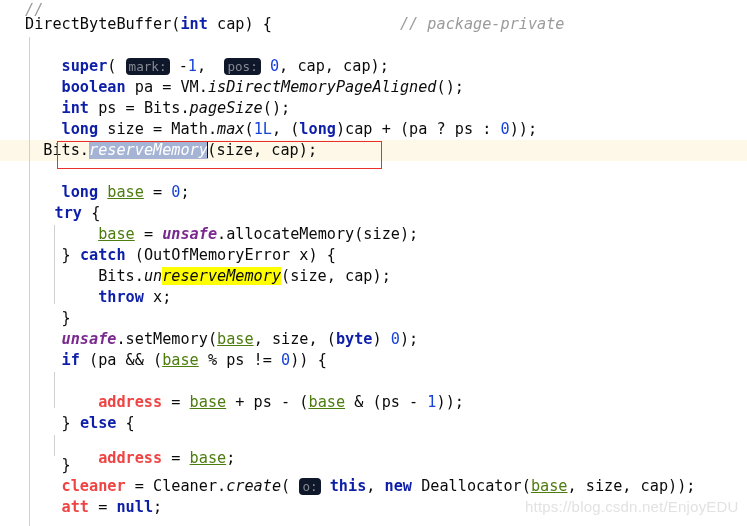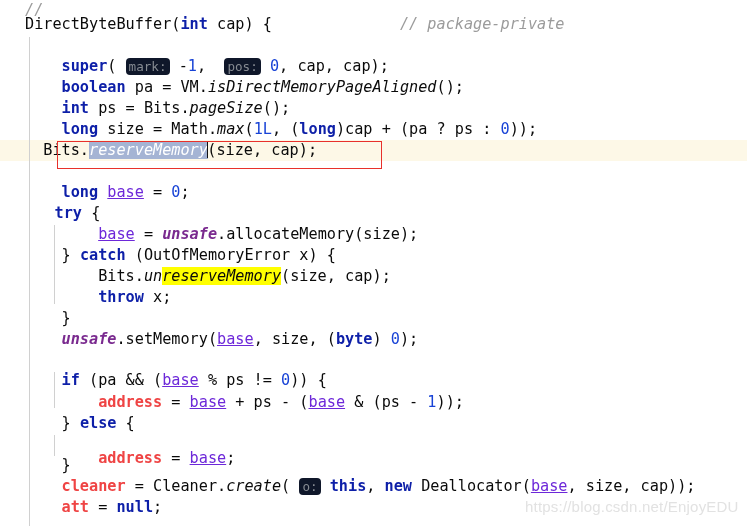--- a/index.html
+++ b/index.html
@@ -71,21 +71,21 @@
   .ln-pad { padding-left: 25px; }
 
   
   .kw      { color: #0d1fa8; font-weight: bold; }
   .plain   { color: #0a0a0a; }
   .num     { color: #1742d6; }
   .cmt     { color: #9b9b9b; font-style: italic; }
   .meth    { color: #0a0a0a; font-style: italic; }
   .field   { color: #ef4444; font-weight: bold; }
   .stat    { color: #7a2a8f; font-weight: bold; font-style: italic; }
-  .local   { color: #6d28d9; text-decoration: underline; }
+  .local   { color: #4d7c0f; text-decoration: underline; }
   .hint {
     color: #868b92;
     background: #0f172a;
     border-radius: 4px;
     padding: 1px 3px 1px 3px;
     font-size: 12.6px;
   }
   .sel {
     background: #a5b4d4;
     color: #ffffff;
@@ -160,21 +160,21 @@
     <div class="line ln-pad" style="top:245px;"><span class="plain">    </span><span class="plain">} </span><span class="kw">catch</span><span class="plain"> (OutOfMemoryError x) {</span></div>
 
     <div class="line ln-pad" style="top:266px;"><span class="plain">        </span><span class="plain">Bits.</span><span class="meth">un</span><span class="find">reserveMemory</span><span class="plain">(size, cap);</span></div>
 
     <div class="line ln-pad" style="top:287px;"><span class="plain">        </span><span class="kw">throw</span><span class="plain"> x;</span></div>
 
     <div class="line ln-pad" style="top:308px;"><span class="plain">    </span><span class="plain">}</span></div>
 
     <div class="line ln-pad" style="top:329px;"><span class="plain">    </span><span class="stat">unsafe</span><span class="plain">.setMemory(</span><span class="local">base</span><span class="plain">, size, (</span><span class="kw">byte</span><span class="plain">) </span><span class="num">0</span><span class="plain">);</span></div>
 
-    <div class="line ln-pad" style="top:350px;margin-top:20px;"><span class="plain">    </span><span class="kw">if</span><span class="plain"> (pa &amp;&amp; (</span><span class="local">base</span><span class="plain"> % ps != </span><span class="num">0</span><span class="plain">)) {</span></div>
+    <div class="line ln-pad" style="top:350px;"><span class="plain">    </span><span class="kw">if</span><span class="plain"> (pa &amp;&amp; (</span><span class="local">base</span><span class="plain"> % ps != </span><span class="num">0</span><span class="plain">)) {</span></div>
 
     <div class="line ln-pad" style="top:371px;"><span class="plain">        </span></div>
 
     <div class="line ln-pad" style="top:392px;"><span class="plain">        </span><span class="field">address</span><span class="plain"> = </span><span class="local">base</span><span class="plain"> + ps - (</span><span class="local">base</span><span class="plain"> &amp; (ps - </span><span class="num">1</span><span class="plain">));</span></div>
 
     <div class="line ln-pad" style="top:413px;"><span class="plain">    </span><span class="plain">} </span><span class="kw">else</span><span class="plain"> {</span></div>
 
     <div class="line ln-pad" style="top:448px;"><span class="plain">        </span><span class="field">address</span><span class="plain"> = </span><span class="local">base</span><span class="plain">;</span></div>
 
     <div class="line ln-pad" style="top:455px;"><span class="plain">    </span><span class="plain">}</span></div>

